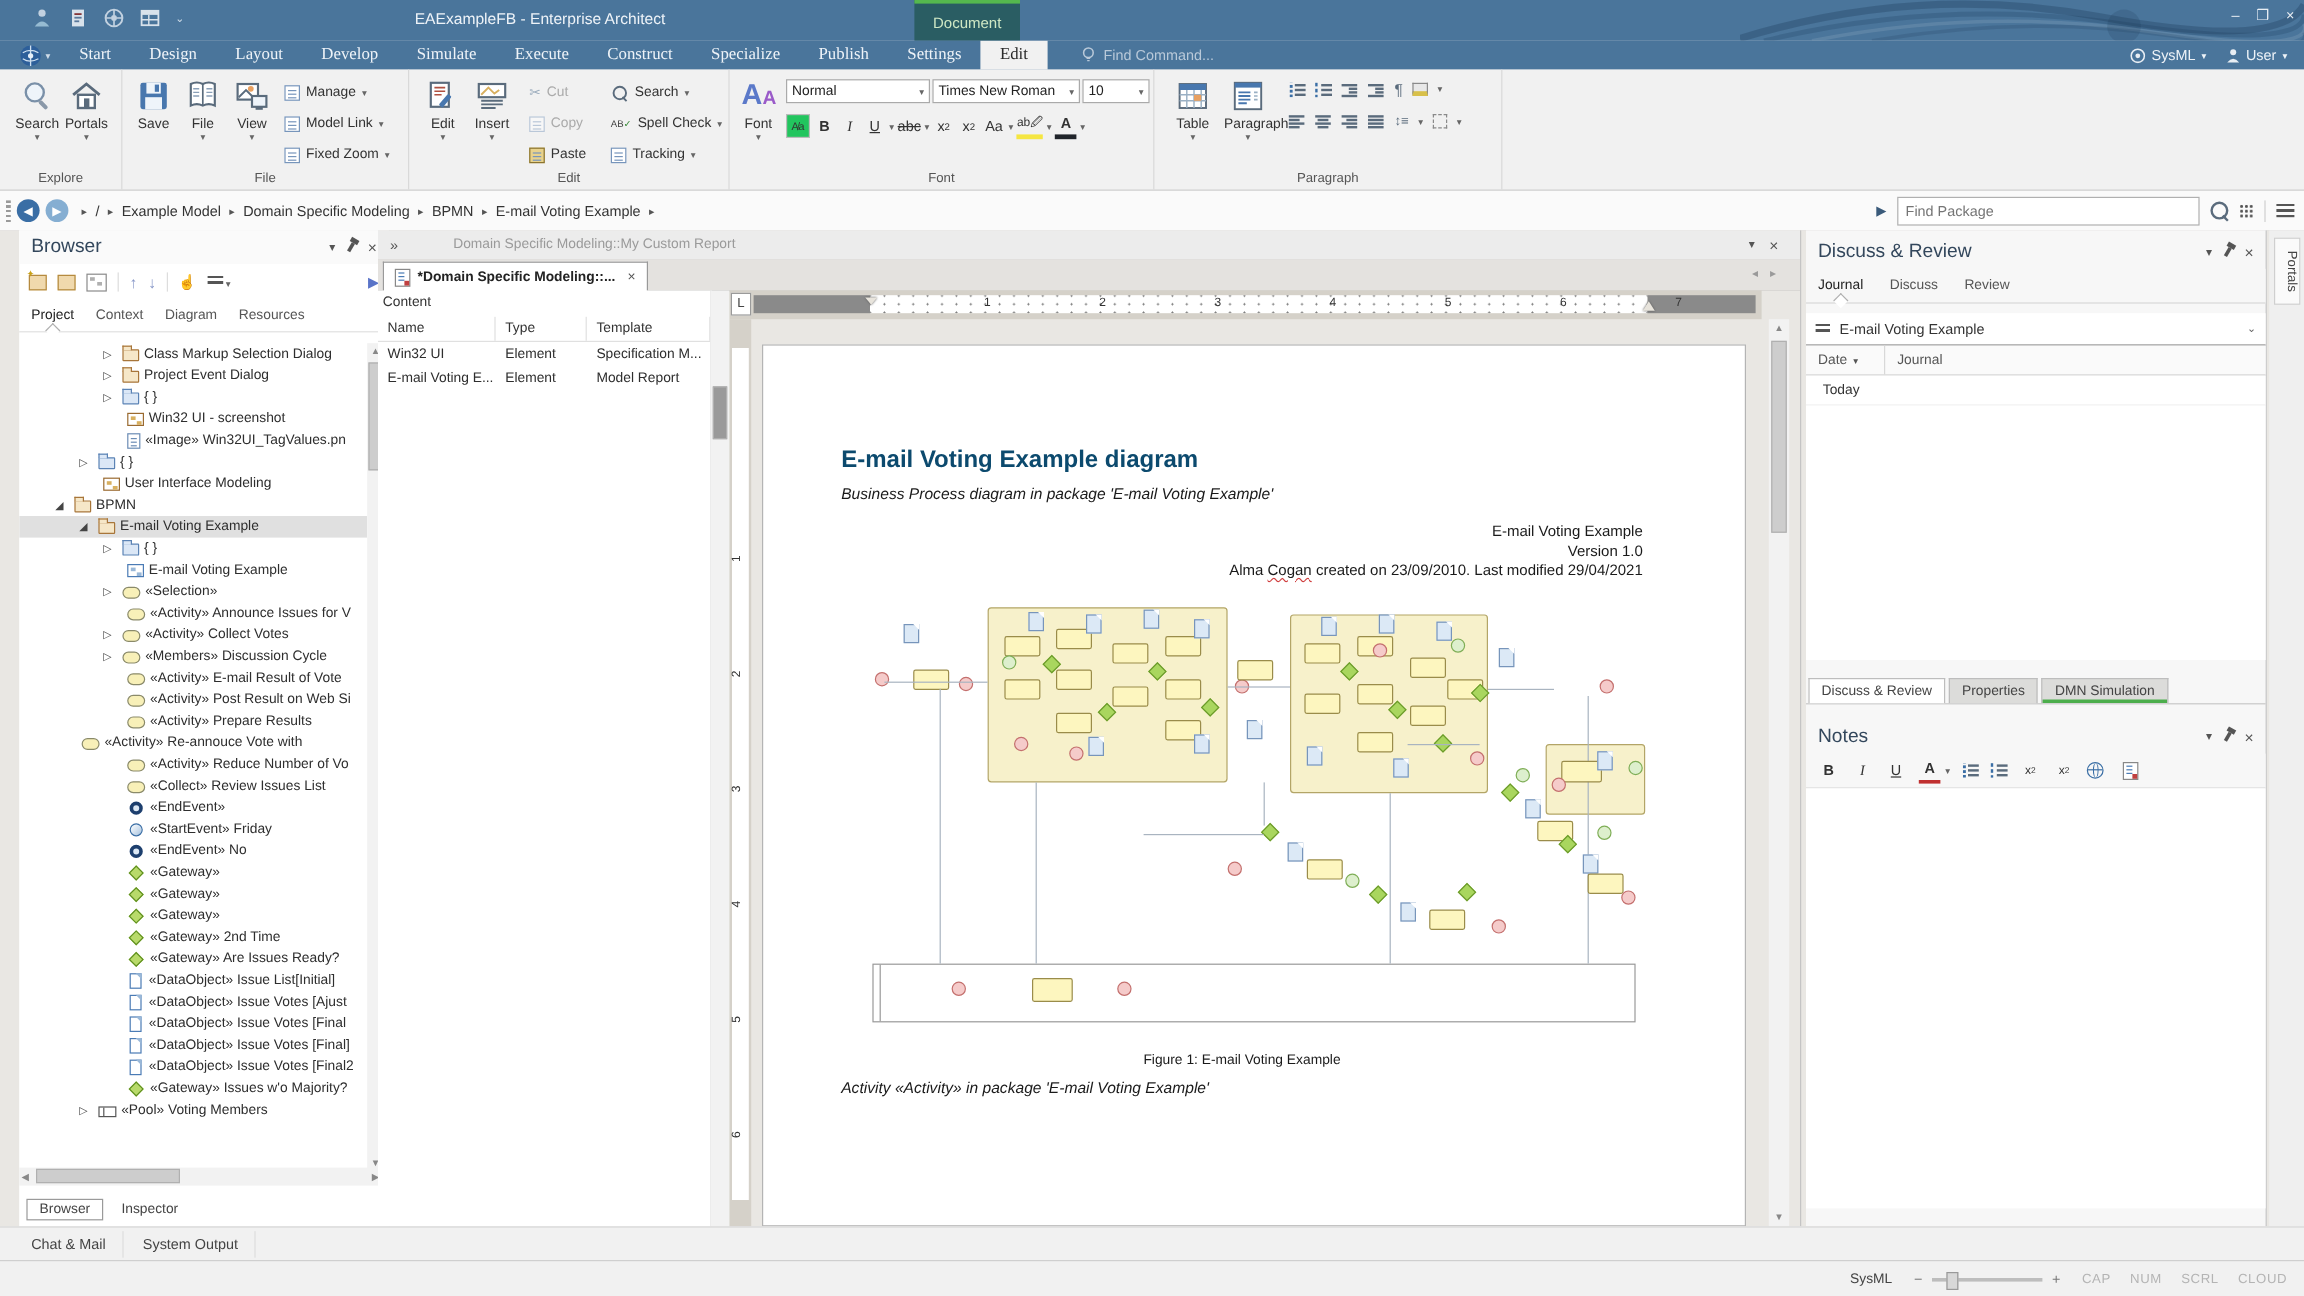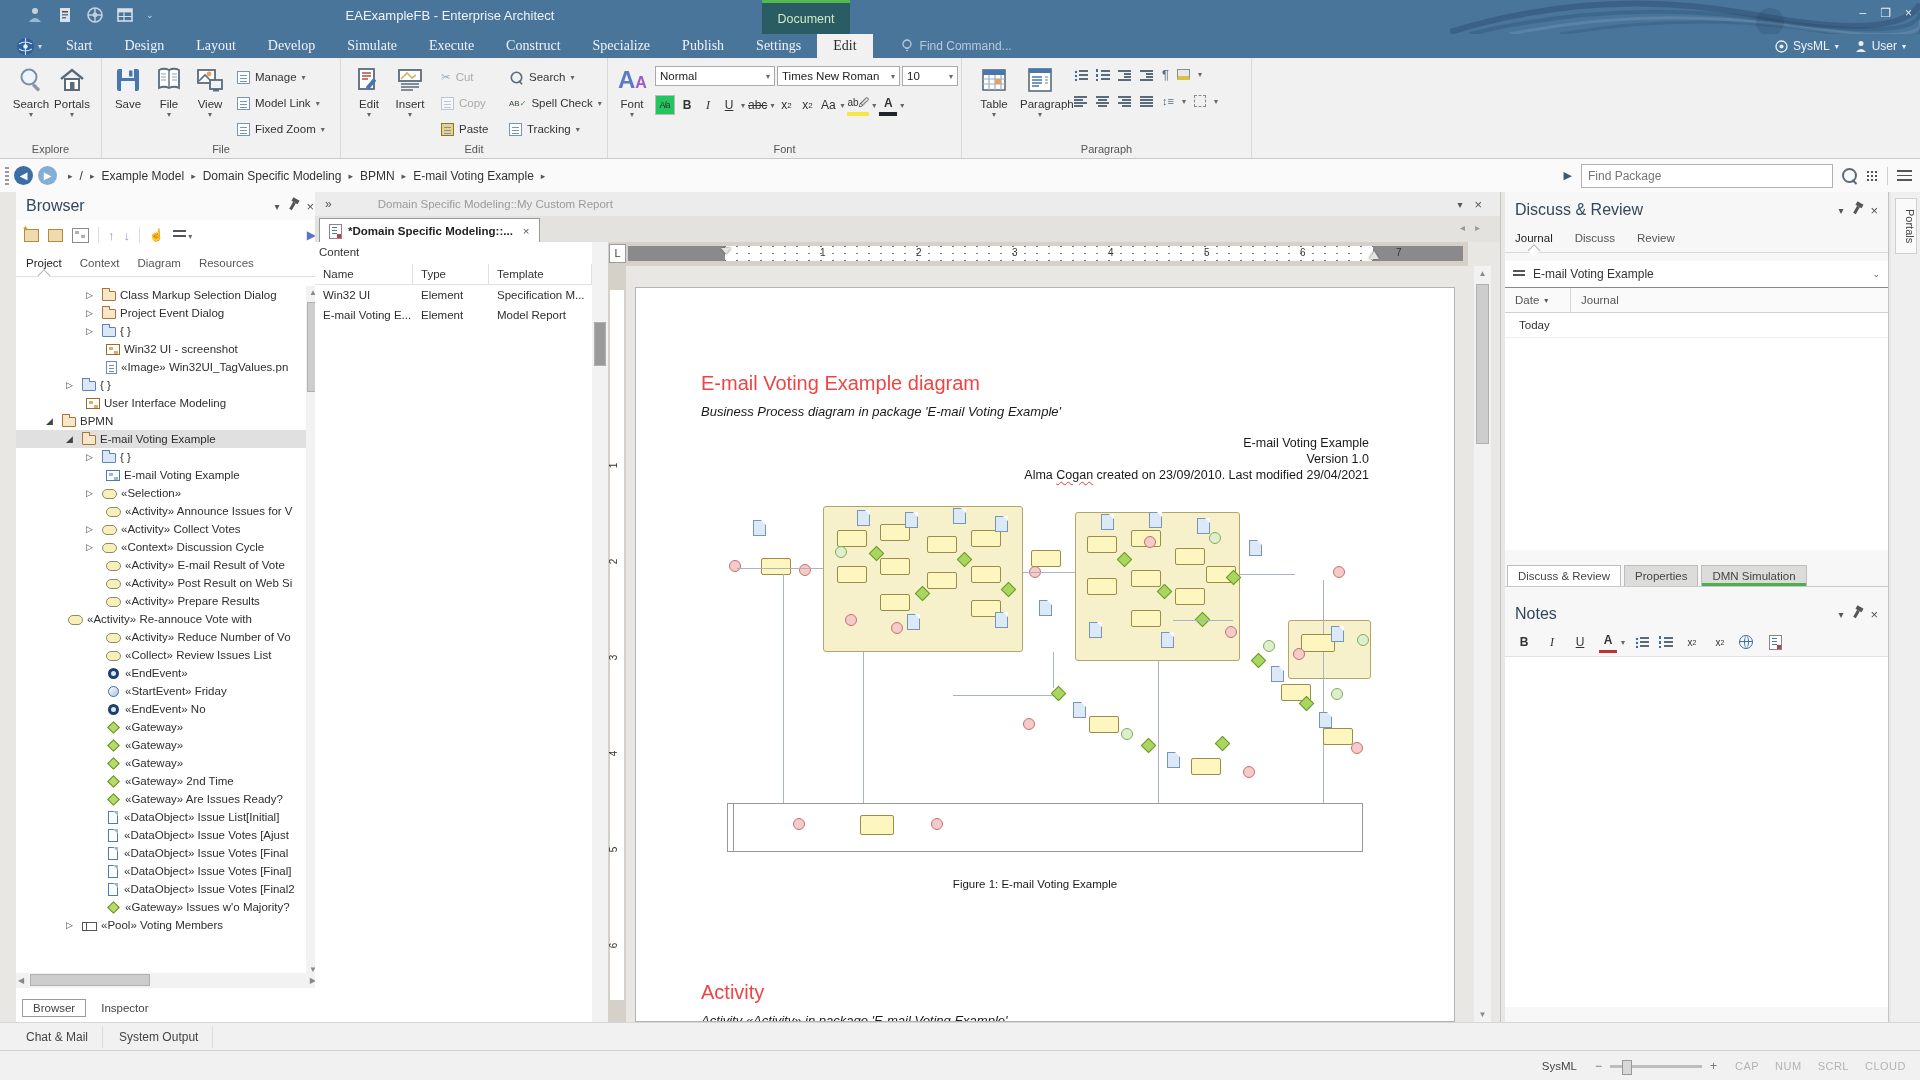--- a/index.html
+++ b/index.html
@@ -132,21 +132,21 @@
   #lbox{position:absolute;left:1px;top:2px;width:17px;height:19px;background:#fff;border:1px solid #9a9a9a;box-sizing:border-box;text-align:center;font-size:11px;color:#444;line-height:17px;}
   .rdark{position:absolute;top:4px;height:15px;background:#8a8a8a;}
   .rwhite{position:absolute;left:117px;top:4px;width:648px;height:15px;background:#fff;background-image:radial-gradient(circle,#777 .7px,transparent 1px);background-size:12px 7px;background-position:6px 4px;}
   .rnum{position:absolute;top:5px;font-size:10px;color:#333;}
   .rmark-r{position:absolute;left:761px;top:9px;width:0;height:0;border-left:5px solid transparent;border-right:5px solid transparent;border-bottom:8px solid #e8e4dc;filter:drop-shadow(0 0 1px #555);}
   .rmark-l{position:absolute;left:113px;top:6px;width:0;height:0;border-left:5px solid transparent;border-right:5px solid transparent;border-top:6px solid #e8e4dc;filter:drop-shadow(0 0 1px #555);}
   #vruler{position:absolute;left:0;top:24px;width:18px;height:756px;background:#d5d1c9;}
   #vruler .vwhite{position:absolute;left:2px;top:24px;width:14px;height:710px;background:#fff;}
   .vnum{position:absolute;left:3px;font-size:10px;color:#333;transform:rotate(-90deg);}
   #page{position:absolute;left:27px;top:45px;width:820px;height:735px;background:#fff;border:1px solid #b4b4b4;box-sizing:border-box;padding:84px 85px 0 65px;overflow:hidden;}
-  #doc-h1,#doc-h2{font-size:20px;font-weight:normal;color:#ef4444;}
+  #doc-h1,#doc-h2{font-size:20px;font-weight:bold;color:#0c4a6e;}
   .doc-sub{font-size:13px;font-style:italic;color:#1a1a1a;margin-top:9px;}
   #doc-meta{text-align:right;font-size:12.5px;color:#1a1a1a;margin-top:16px;line-height:16px;}
   .squig{text-decoration:underline wavy #d04040 1px;text-underline-offset:2px;}
   #diagram{position:relative;margin:17px 0 0 22px;width:650px;height:358px;}
   #doc-caption{text-align:center;font-size:11.5px;color:#1a1a1a;margin-top:20px;}
   #doc-h2{margin-top:91px;}
   .shp{position:absolute;box-sizing:border-box;}
   .shp-group{background:#f7f1cb;border:1px solid #b3a567;border-radius:3px;}
   .shp-lane{background:rgba(255,255,255,.7);border:1px solid #999;}
   .shp-lane::before{content:'';position:absolute;left:5px;top:0;bottom:0;width:1px;background:#999;}
@@ -618,21 +618,21 @@
             <span class="tlabel">«Activity» Announce Issues for V</span>
           </div>
           <div class="trow" style="padding-left: 70px;">
             <span class="arr">▷</span>
             <span class="ti ti-activity"></span>
             <span class="tlabel">«Activity» Collect Votes</span>
           </div>
           <div class="trow" style="padding-left: 70px;">
             <span class="arr">▷</span>
             <span class="ti ti-activity"></span>
-            <span class="tlabel">«Context» Discussion Cycle</span>
+            <span class="tlabel">«Members» Discussion Cycle</span>
           </div>
           <div class="trow" style="padding-left: 90px;">
             <span class="ti ti-activity"></span>
             <span class="tlabel">«Activity» E-mail Result of Vote</span>
           </div>
           <div class="trow" style="padding-left: 90px;">
             <span class="ti ti-activity"></span>
             <span class="tlabel">«Activity» Post Result on Web Si</span>
           </div>
           <div class="trow" style="padding-left: 90px;">
@@ -894,21 +894,20 @@
               <div class="shp shp-box" style="left: 600px; top: 228px; width: 30px; height: 17px;"></div>
               <div class="shp shp-circleR" style="left: 628px; top: 242px;"></div>
               <div class="shp shp-circleG" style="left: 608px; top: 188px;"></div>
               <div class="shp shp-lineV" style="left: 140px; top: 152px; height: 151px;"></div>
               <div class="shp shp-lineV" style="left: 435px; top: 161px; height: 142px;"></div>
               <div class="shp shp-lineH" style="left: 230px; top: 195px; width: 100px;"></div>
               <div class="shp shp-lineH" style="left: 450px; top: 120px; width: 60px;"></div>
               <div class="shp shp-lineV" style="left: 330px; top: 152px; height: 36px;"></div>
             </div>
           <div id="doc-caption">Figure 1:  E-mail Voting Example</div>
-          <div id="doc-h2">Activity</div>
           <div class="doc-sub">Activity «Activity» in package 'E-mail Voting Example'</div>
         </div>
         <div class="vscroll abs" id="evscroll">
           <div class="sbtn" style="top:3px;left:0;right:0;">▲</div>
           <div class="sthumb" style="left:2px;right:2px;top:18px;height:160px;"></div>
           <div class="sbtn" style="bottom:3px;left:0;right:0;">▼</div>
         </div>
       </div>
     </div>
 

